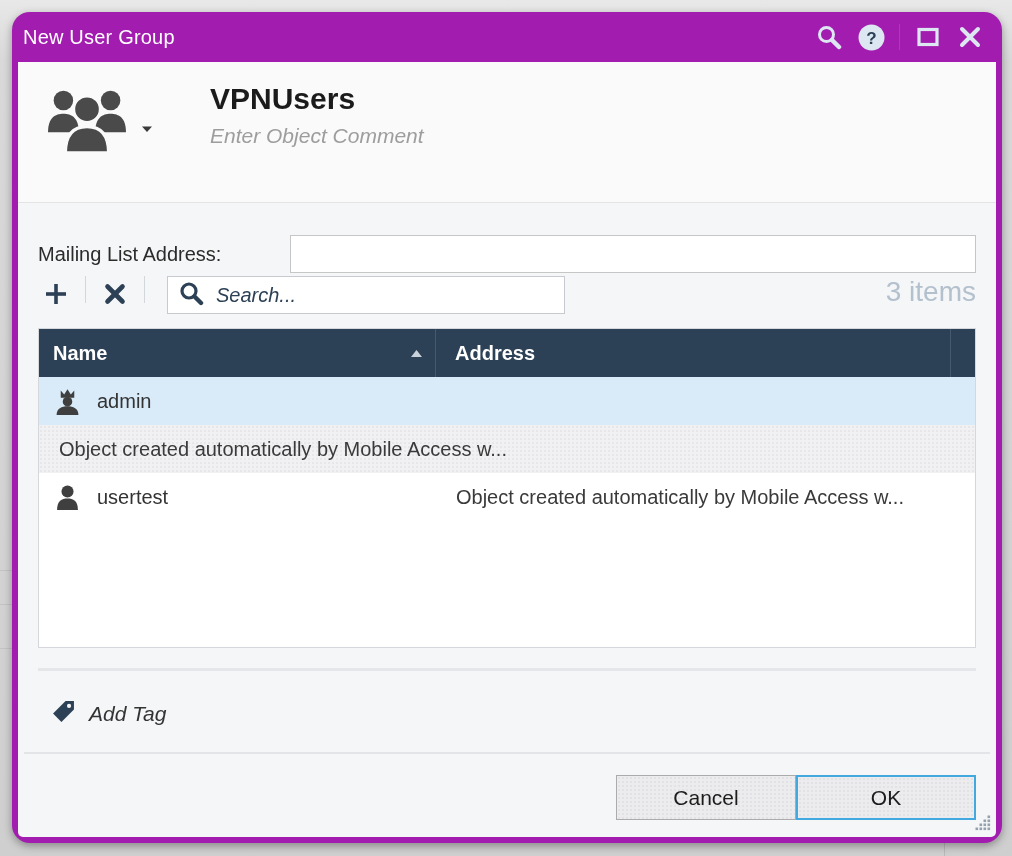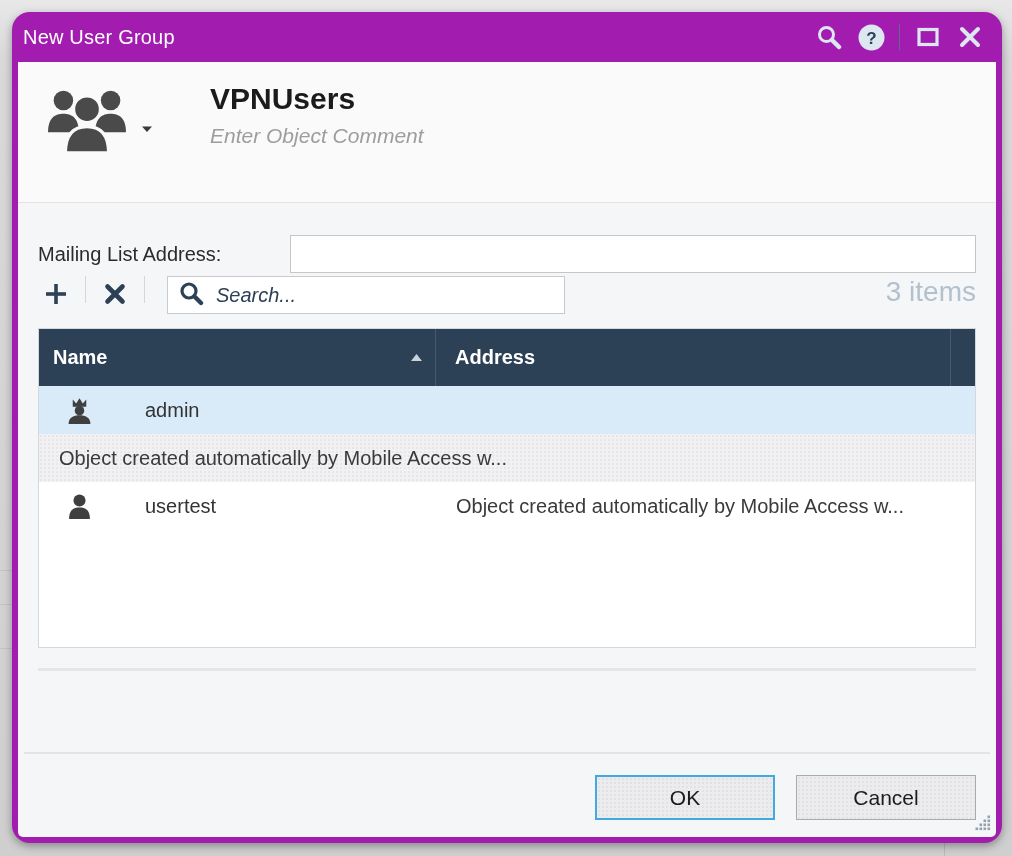--- a/index.html
+++ b/index.html
@@ -49,30 +49,30 @@
   .toolbar { margin-top:3px; height:40px; display:flex; align-items:flex-start; flex:none; }
   .tool-btn { width:36px; height:36px; display:flex; align-items:center; justify-content:center; cursor:pointer; }
   .vsep { width:1px; height:27px; background:#d3d6da; margin:0 11px; }
   .search-box { width:398px; height:38px; margin-left:11px; background:#fff; border:1px solid #c7cbd0; display:flex; align-items:center; padding:0 11px; }
   .search-input { border:none; outline:none; flex:1; margin-left:12px; font-size:20px; font-style:italic; color:#2d4156; background:transparent; font-family:inherit; }
   .search-input::placeholder { color:#2d4156; opacity:1; font-style:italic; }
   .items-count { margin-left:auto; font-size:28px; color:#b3c0cd; }
 
   
   .grid { margin-top:12px; height:320px; flex:none; border:1px solid #d4d7db; background:#fff; display:flex; flex-direction:column; overflow:hidden; }
-  .thead { height:57px; flex:none; background:#2d4156; display:flex; align-items:stretch; color:#fff; }
+  .thead { height:48px; flex:none; background:#2d4156; display:flex; align-items:stretch; color:#fff; }
   .th { display:flex; align-items:center; font-size:20px; font-weight:bold; }
   .th-name { width:397px; padding-left:14px; border-right:1px solid #47596f; }
   .sort-arrow { margin-left:auto; margin-right:12px; display:flex; align-items:center; }
   .th-comments { flex:1; padding-left:19px; border-right:1px solid #47596f; }
   .th-scrollcol { width:24px; }
   .trow { height:48px; flex:none; display:flex; align-items:center; font-size:20px; color:#333; cursor:default; }
   .trow.selected { background:#d9eaf9; }
   .trow.alt { background:#f1f1f3; background-image: radial-gradient(#e7e7ea 0.8px, transparent 0.8px); background-size:4px 4px; }
-  .cell-name { width:397px; flex:none; display:flex; align-items:center; padding-left:25px;gap:36px; }
+  .cell-name { width:397px; flex:none; display:flex; align-items:center; padding-left:13px; }
   .row-icon { width:30px; display:flex; justify-content:center; flex:none; }
   .cell-name .label { margin-left:15px; }
   .cell-comment { flex:1; padding-left:20px; white-space:nowrap; overflow:hidden; color:#3a3a3a; }
 
   .divider1 { margin-top:20px; height:3px; flex:none; background:#e4e6ea; }
 
   .addtag-row { margin-top:29px; flex:none; display:flex; align-items:center; padding-left:14px; cursor:pointer; }
   .addtag-label { margin-left:14px; font-size:21px; font-style:italic; color:#333; }
 
   .flex-spacer { flex:1; }
@@ -234,28 +234,37 @@
               </svg>
             </span>
             <span class="label">usertest</span>
           </div>
           <div class="cell-comment">Object created automatically by Mobile Access w...</div>
         </div>
       </div>
 
       <div class="divider1"></div>
 
+      <div class="addtag-row">
+        <span>
+          <svg width="23" height="23" viewBox="0 0 22 22">
+              <path d="M1 13 L13 1 L21 1 L21 9 L9 21 Z" fill="#2d4156"></path>
+              <circle cx="16.3" cy="5.7" r="2" fill="#f5f6f7"></circle>
+            </svg>
+        </span>
+        <span class="addtag-label">Add Tag</span>
+      </div>
 
       <div class="flex-spacer"></div>
 
       <div class="footer-divider"></div>
 
       <div class="footer">
+        <div class="btn btn-cancel">Cancel</div>
         <div class="btn btn-ok">OK</div>
-        <div class="btn btn-cancel">Cancel</div>
       </div>
     </div>
 
     <div class="resize-grip">
       <svg width="20" height="20" viewBox="0 0 20 20">
         <g fill="#93a0af">
           <rect x="15.5" y="3.5" width="2.6" height="2.6"></rect>
           <rect x="11.5" y="7.5" width="2.6" height="2.6"></rect>
             <rect x="15.5" y="7.5" width="2.6" height="2.6"></rect>
           <rect x="7.5" y="11.5" width="2.6" height="2.6"></rect>

